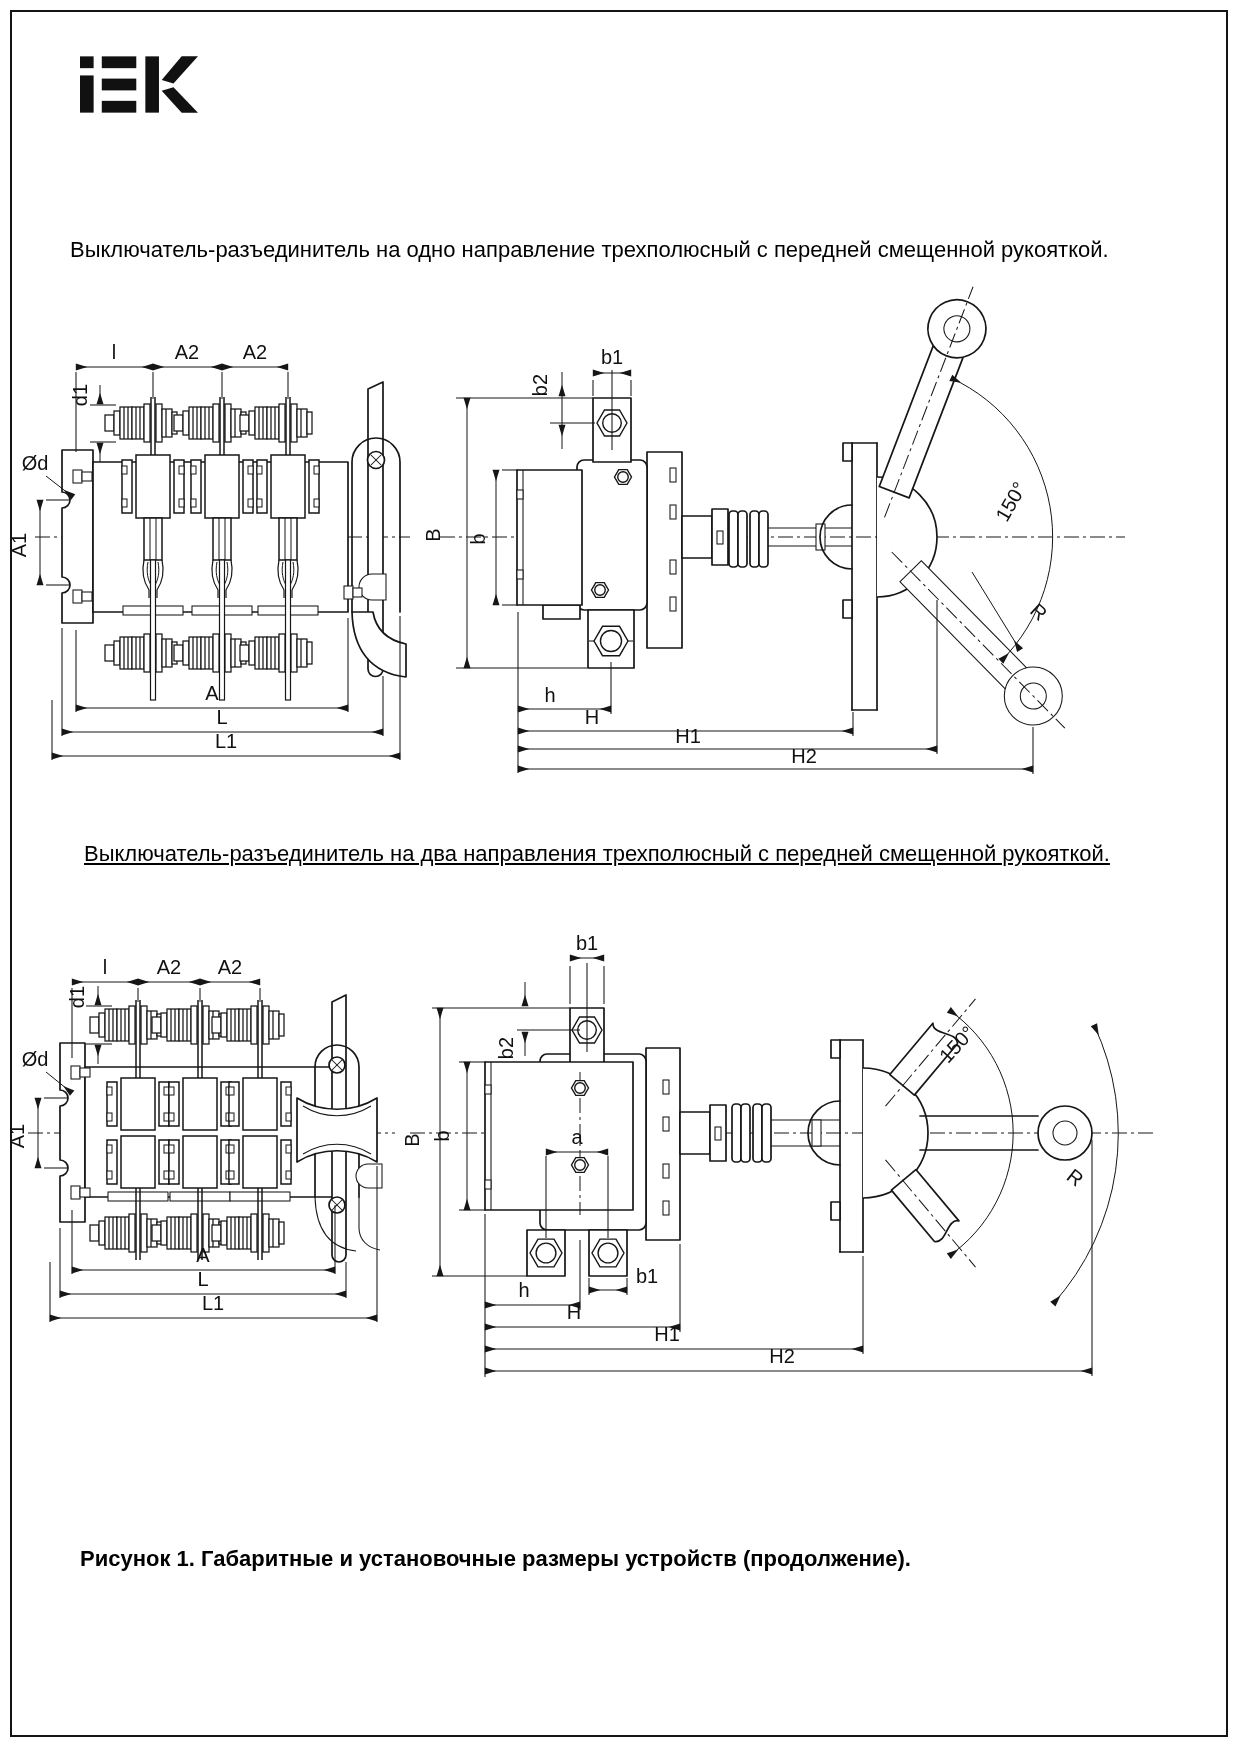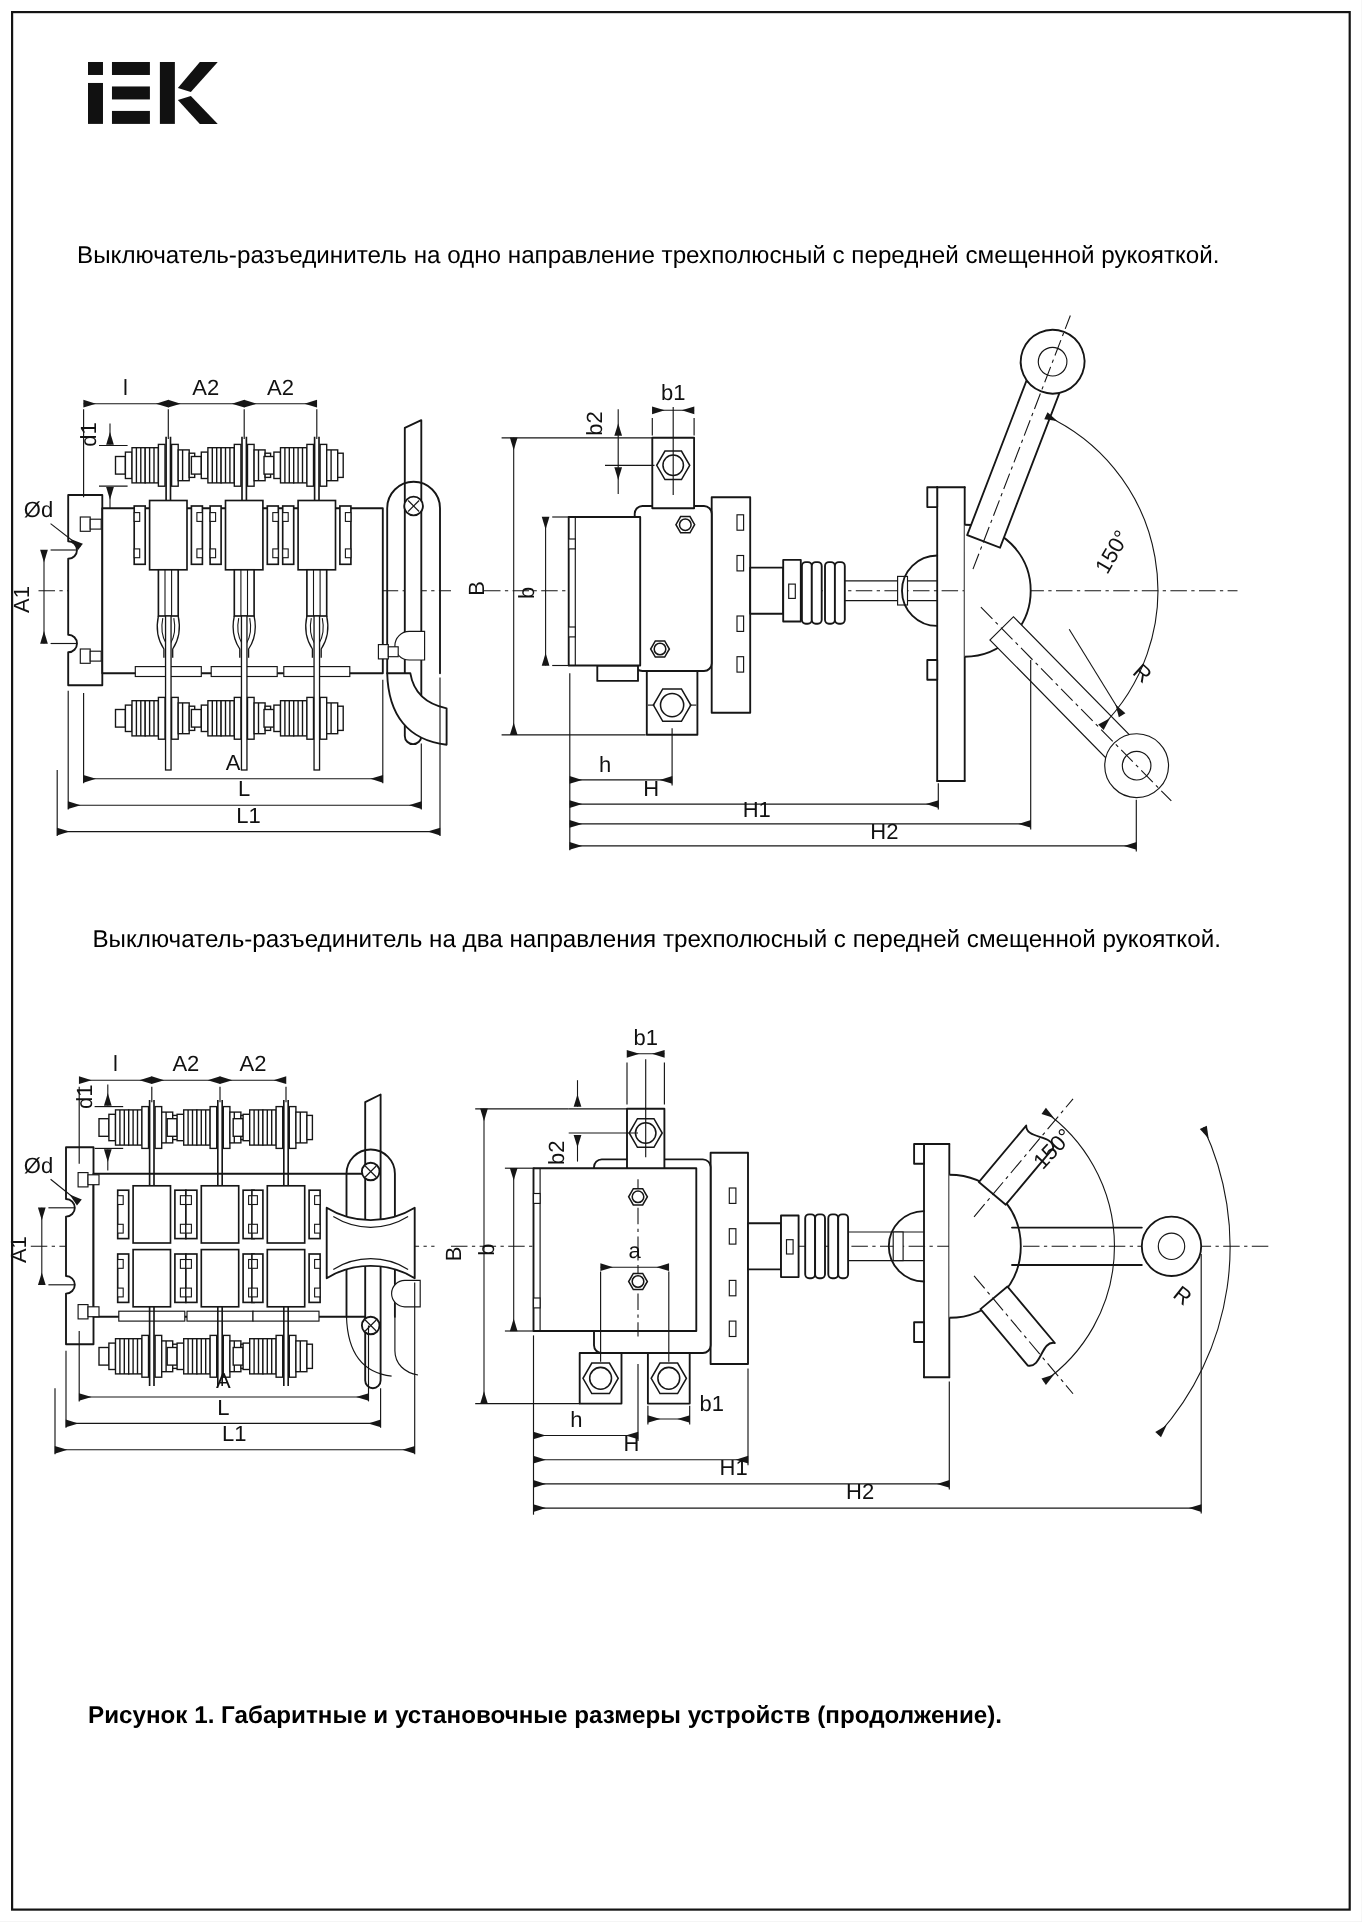--- a/index.html
+++ b/index.html
@@ -1,22 +1,22 @@
 <!DOCTYPE html>
 <html><head>
 <meta charset="utf-8">
 <style>
   html,body{margin:0;padding:0;background:#e8e8e8;}
   .page{position:relative;width:1238px;height:1747px;background:#fff;overflow:hidden;
         font-family:"Liberation Sans",sans-serif;color:#000;}
   .frame{position:absolute;inset:10px;border:2px solid #141414;pointer-events:none;}
   .logo{position:absolute;left:80px;top:56px;width:118px;height:57px;}
   .cap{position:absolute;font-size:22px;line-height:28px;white-space:nowrap;color:#000;}
-  .cap1{left:70px;top:218px;}
-  .cap2{left:84px;top:840px;}
+  .cap1{left:70px;top:236px;}
+  .cap2{left:84px;top:840px;text-decoration:underline;}
   .figcap{left:80px;top:1545px;font-weight:bold;}
   svg.draw{position:absolute;left:0;}
   .d1{top:256px;width:1238px;height:524px;}
   .d2{top:900px;width:1238px;height:500px;}
 
   
   .o  {fill:none;stroke:#161616;stroke-width:1.7;stroke-linejoin:round;stroke-linecap:round;}
   .w  {fill:#fff;stroke:#161616;stroke-width:1.7;stroke-linejoin:round;}
   .t  {fill:none;stroke:#161616;stroke-width:1.05;}
   .tw {fill:#fff;stroke:#161616;stroke-width:1.05;}

